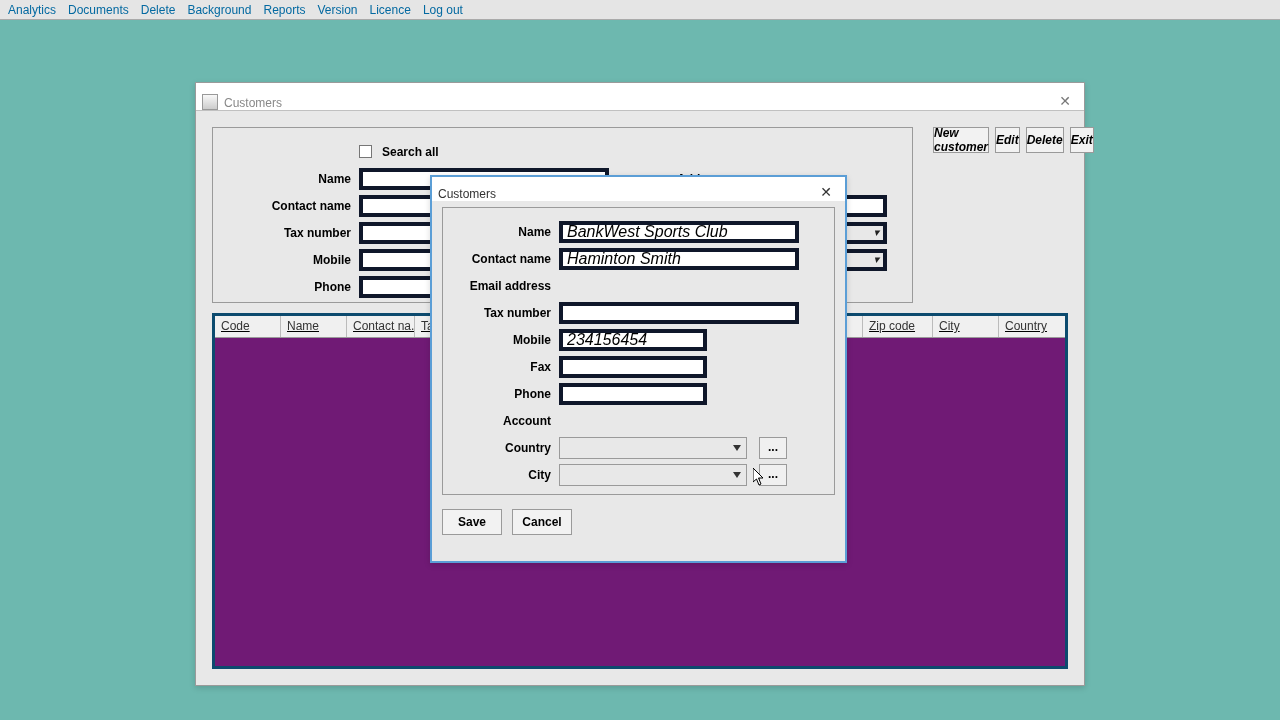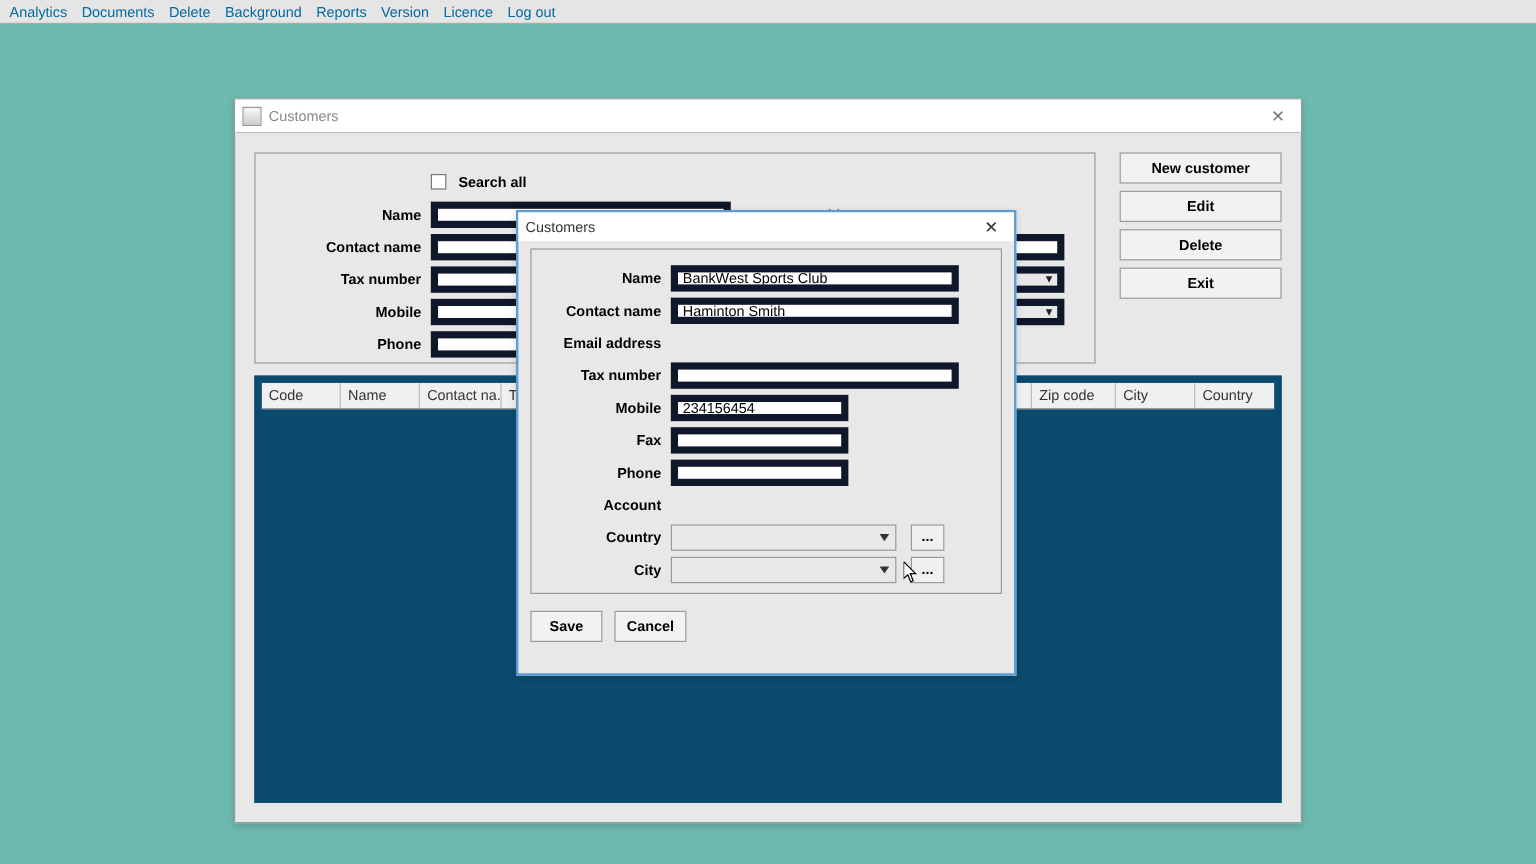--- a/index.html
+++ b/index.html
@@ -31,21 +31,21 @@
     position: absolute;
     background: #e8e8e8;
     border: 1px solid #9a9a9a;
     box-shadow: 0 2px 6px rgba(0,0,0,.15);
   }
   .window-titlebar {
     height: 28px;
     background: #fff;
     border-bottom: 1px solid #c0c0c0;
     display: flex;
-    align-items: center;
+    align-items: flex-end;
     padding: 0 6px;
     color: #888;
     gap: 6px;
   }
   .title-icon {
     width: 16px; height: 16px;
     border: 1px solid #999;
     background: linear-gradient(#f8f8f8,#ccc);
     display: inline-block;
   }
@@ -71,23 +71,24 @@
   .search-panel {
     flex: 1;
     border: 1px solid #9a9a9a;
     background: #e8e8e8;
     padding: 10px;
     height: 176px;
     position: relative;
   }
   .btn-col {
     display: flex;
-    flex-direction: column;
+    flex-direction: row;
     gap: 6px;
     width: 135px;
+    font-style: italic;
   }
   .btn {
     background: #f2f2f2;
     border: 1px solid #9a9a9a;
     height: 26px;
     font-weight: bold;
     font-size: 12px;
     cursor: pointer;
     display: flex;
     align-items: center;
@@ -101,25 +102,26 @@
   }
   .form-row label {
     width: 130px;
     text-align: right;
     font-weight: bold;
     font-size: 12px;
     padding-right: 2px;
   }
   input[type=text], .drop {
     height: 22px;
-    border: 6px solid #0f172a;
+    border: 4px solid #0f172a;
     background: #fff;
-    font-size: 12px;
+    font-size: 16px;
     padding: 2px 4px;
     font-family: inherit;
+    font-style: italic;
   }
   .name-w { width: 250px; }
   .drop {
     position: relative;
     display: inline-flex;
     align-items: center;
     background: #e8e8e8;
   }
   .drop::after {
     content: "▾";
@@ -128,24 +130,25 @@
   .search-left {
     float: left;
     width: 440px;
   }
   .search-right {
     float: right;
     width: 235px;
   }
   .table-wrap {
     margin: 0 16px 16px 16px;
-    border: 6px solid #0c4a6e;
-    background: #0c4a6e;
+    border: 3px solid #0c4a6e;
+    background: #701a75;
     height: 356px;
     overflow: hidden;
+    text-decoration: underline;
   }
   .table-header {
     display: flex;
     height: 22px;
     background: #f0f0f0;
     border-bottom: 1px solid #9a9a9a;
   }
   .th {
     border-right: 1px solid #bbb;
     padding: 3px 6px;

